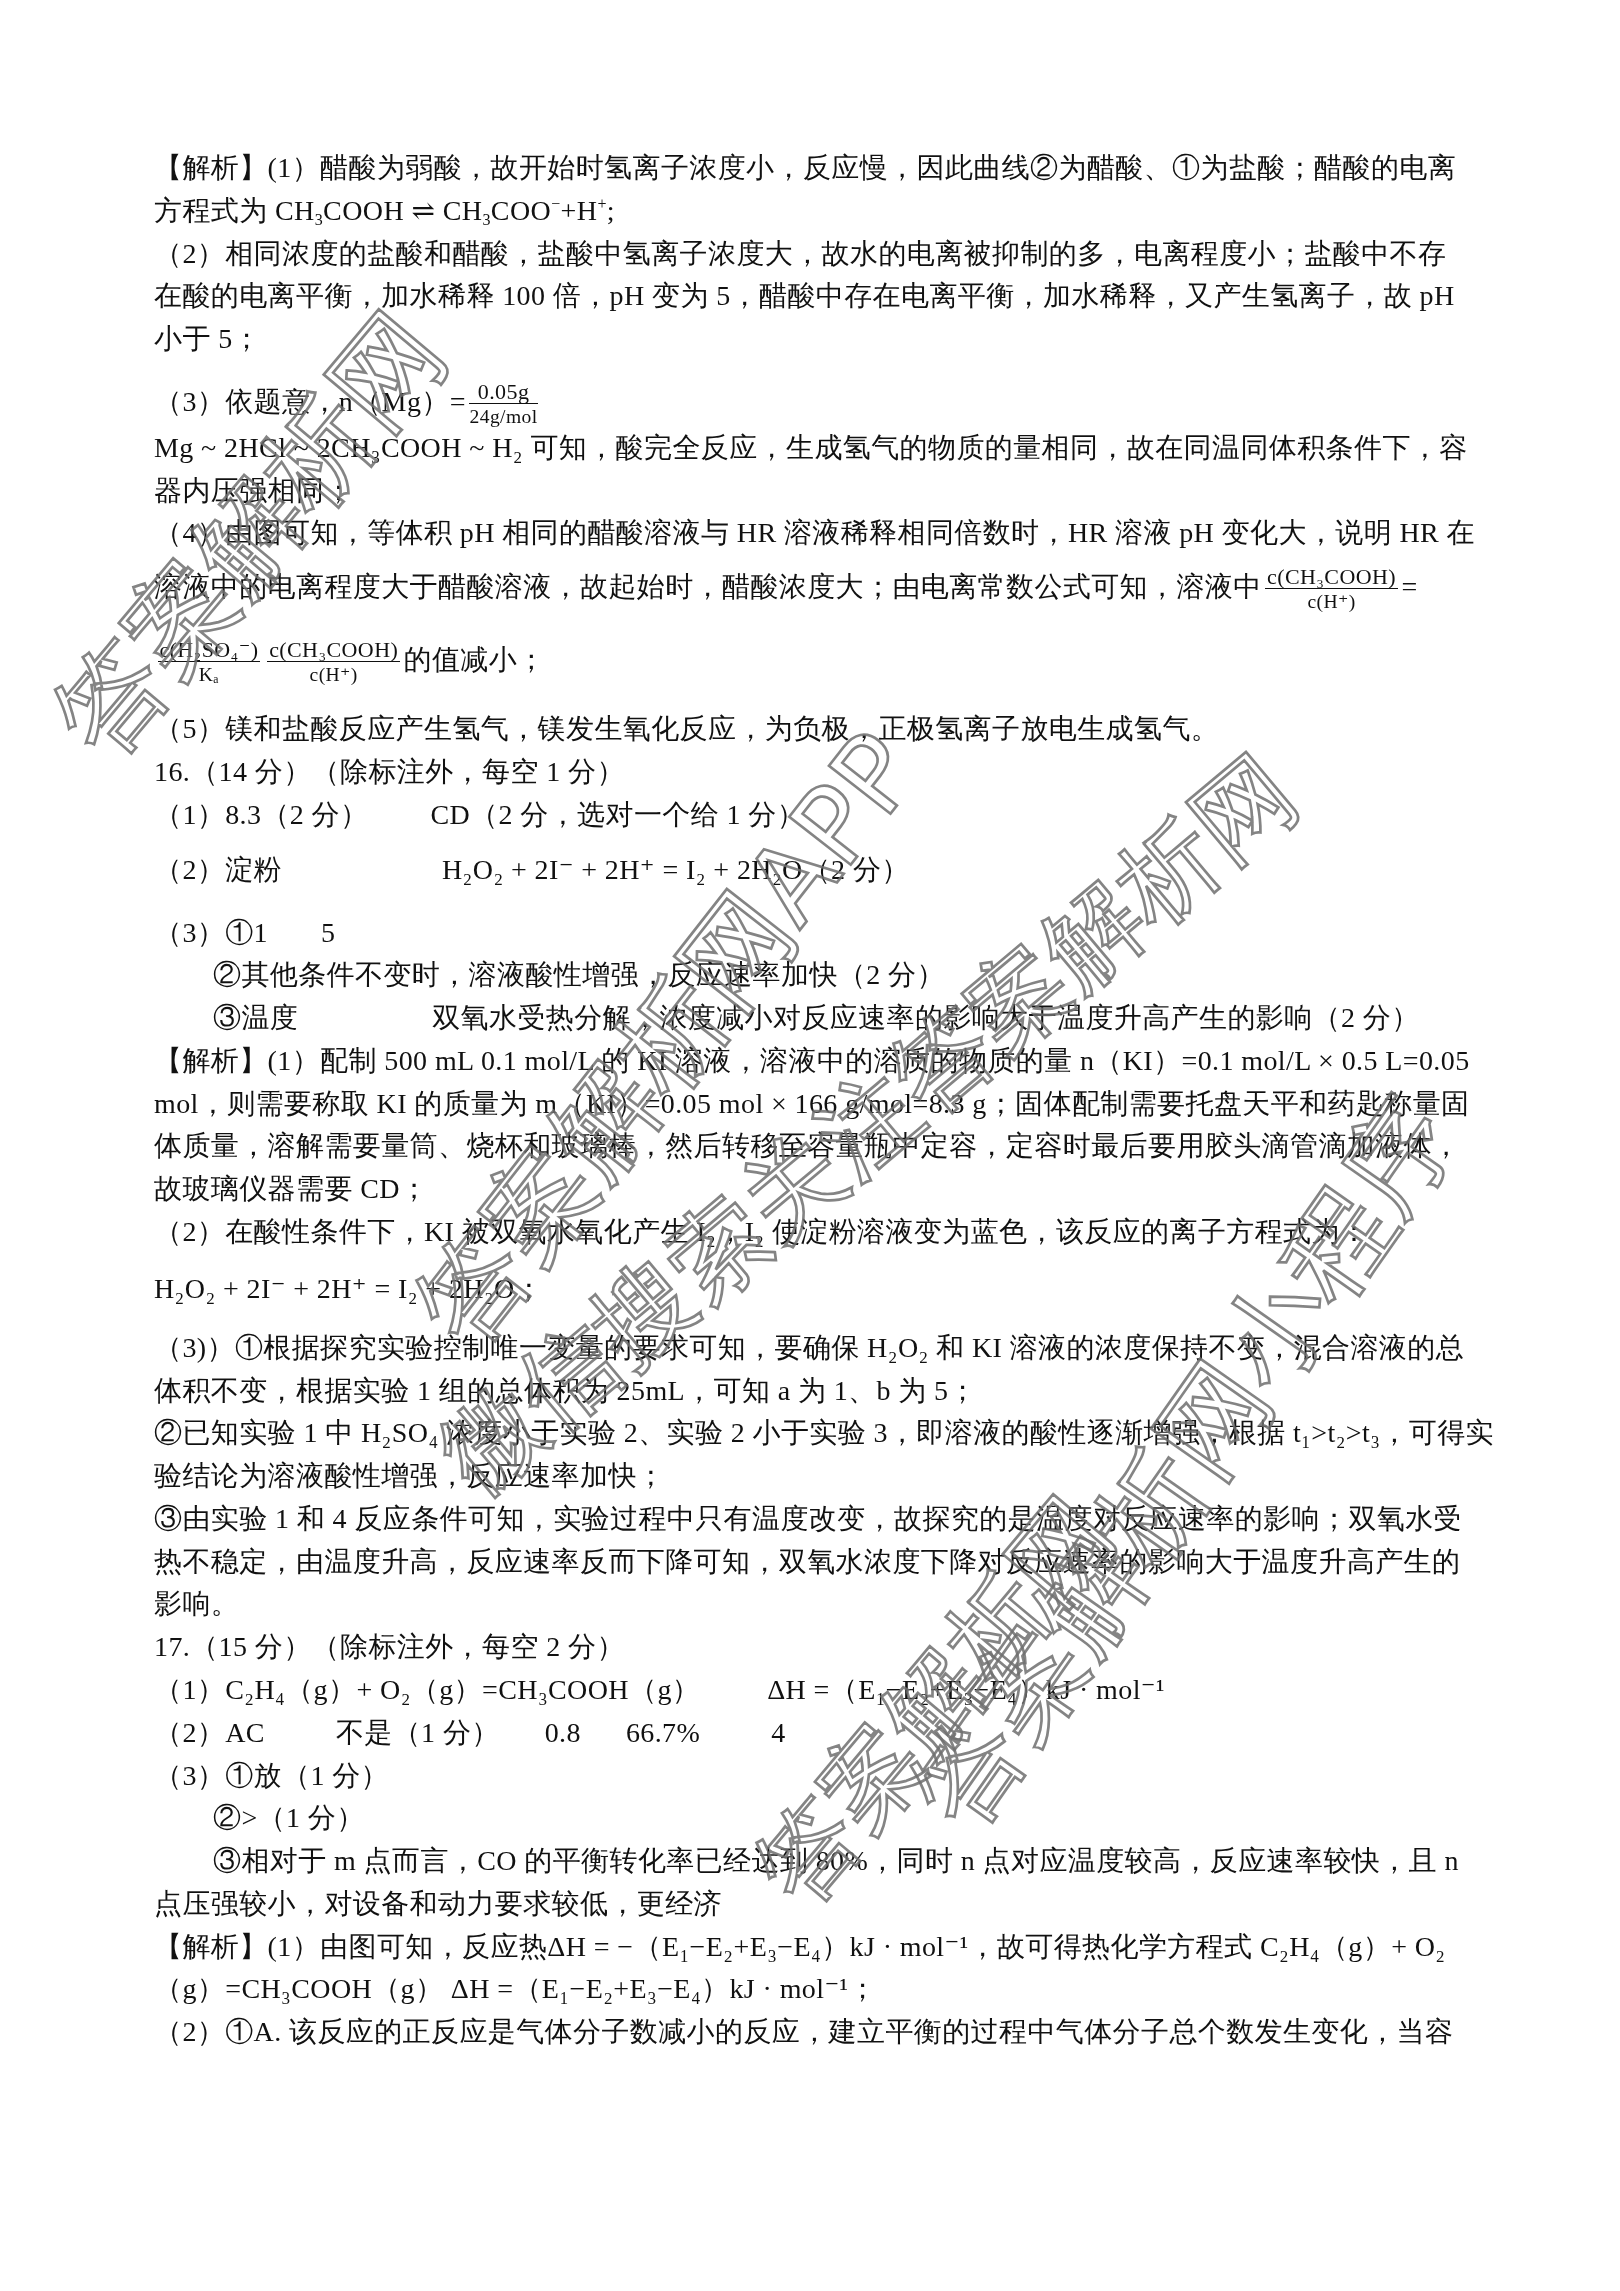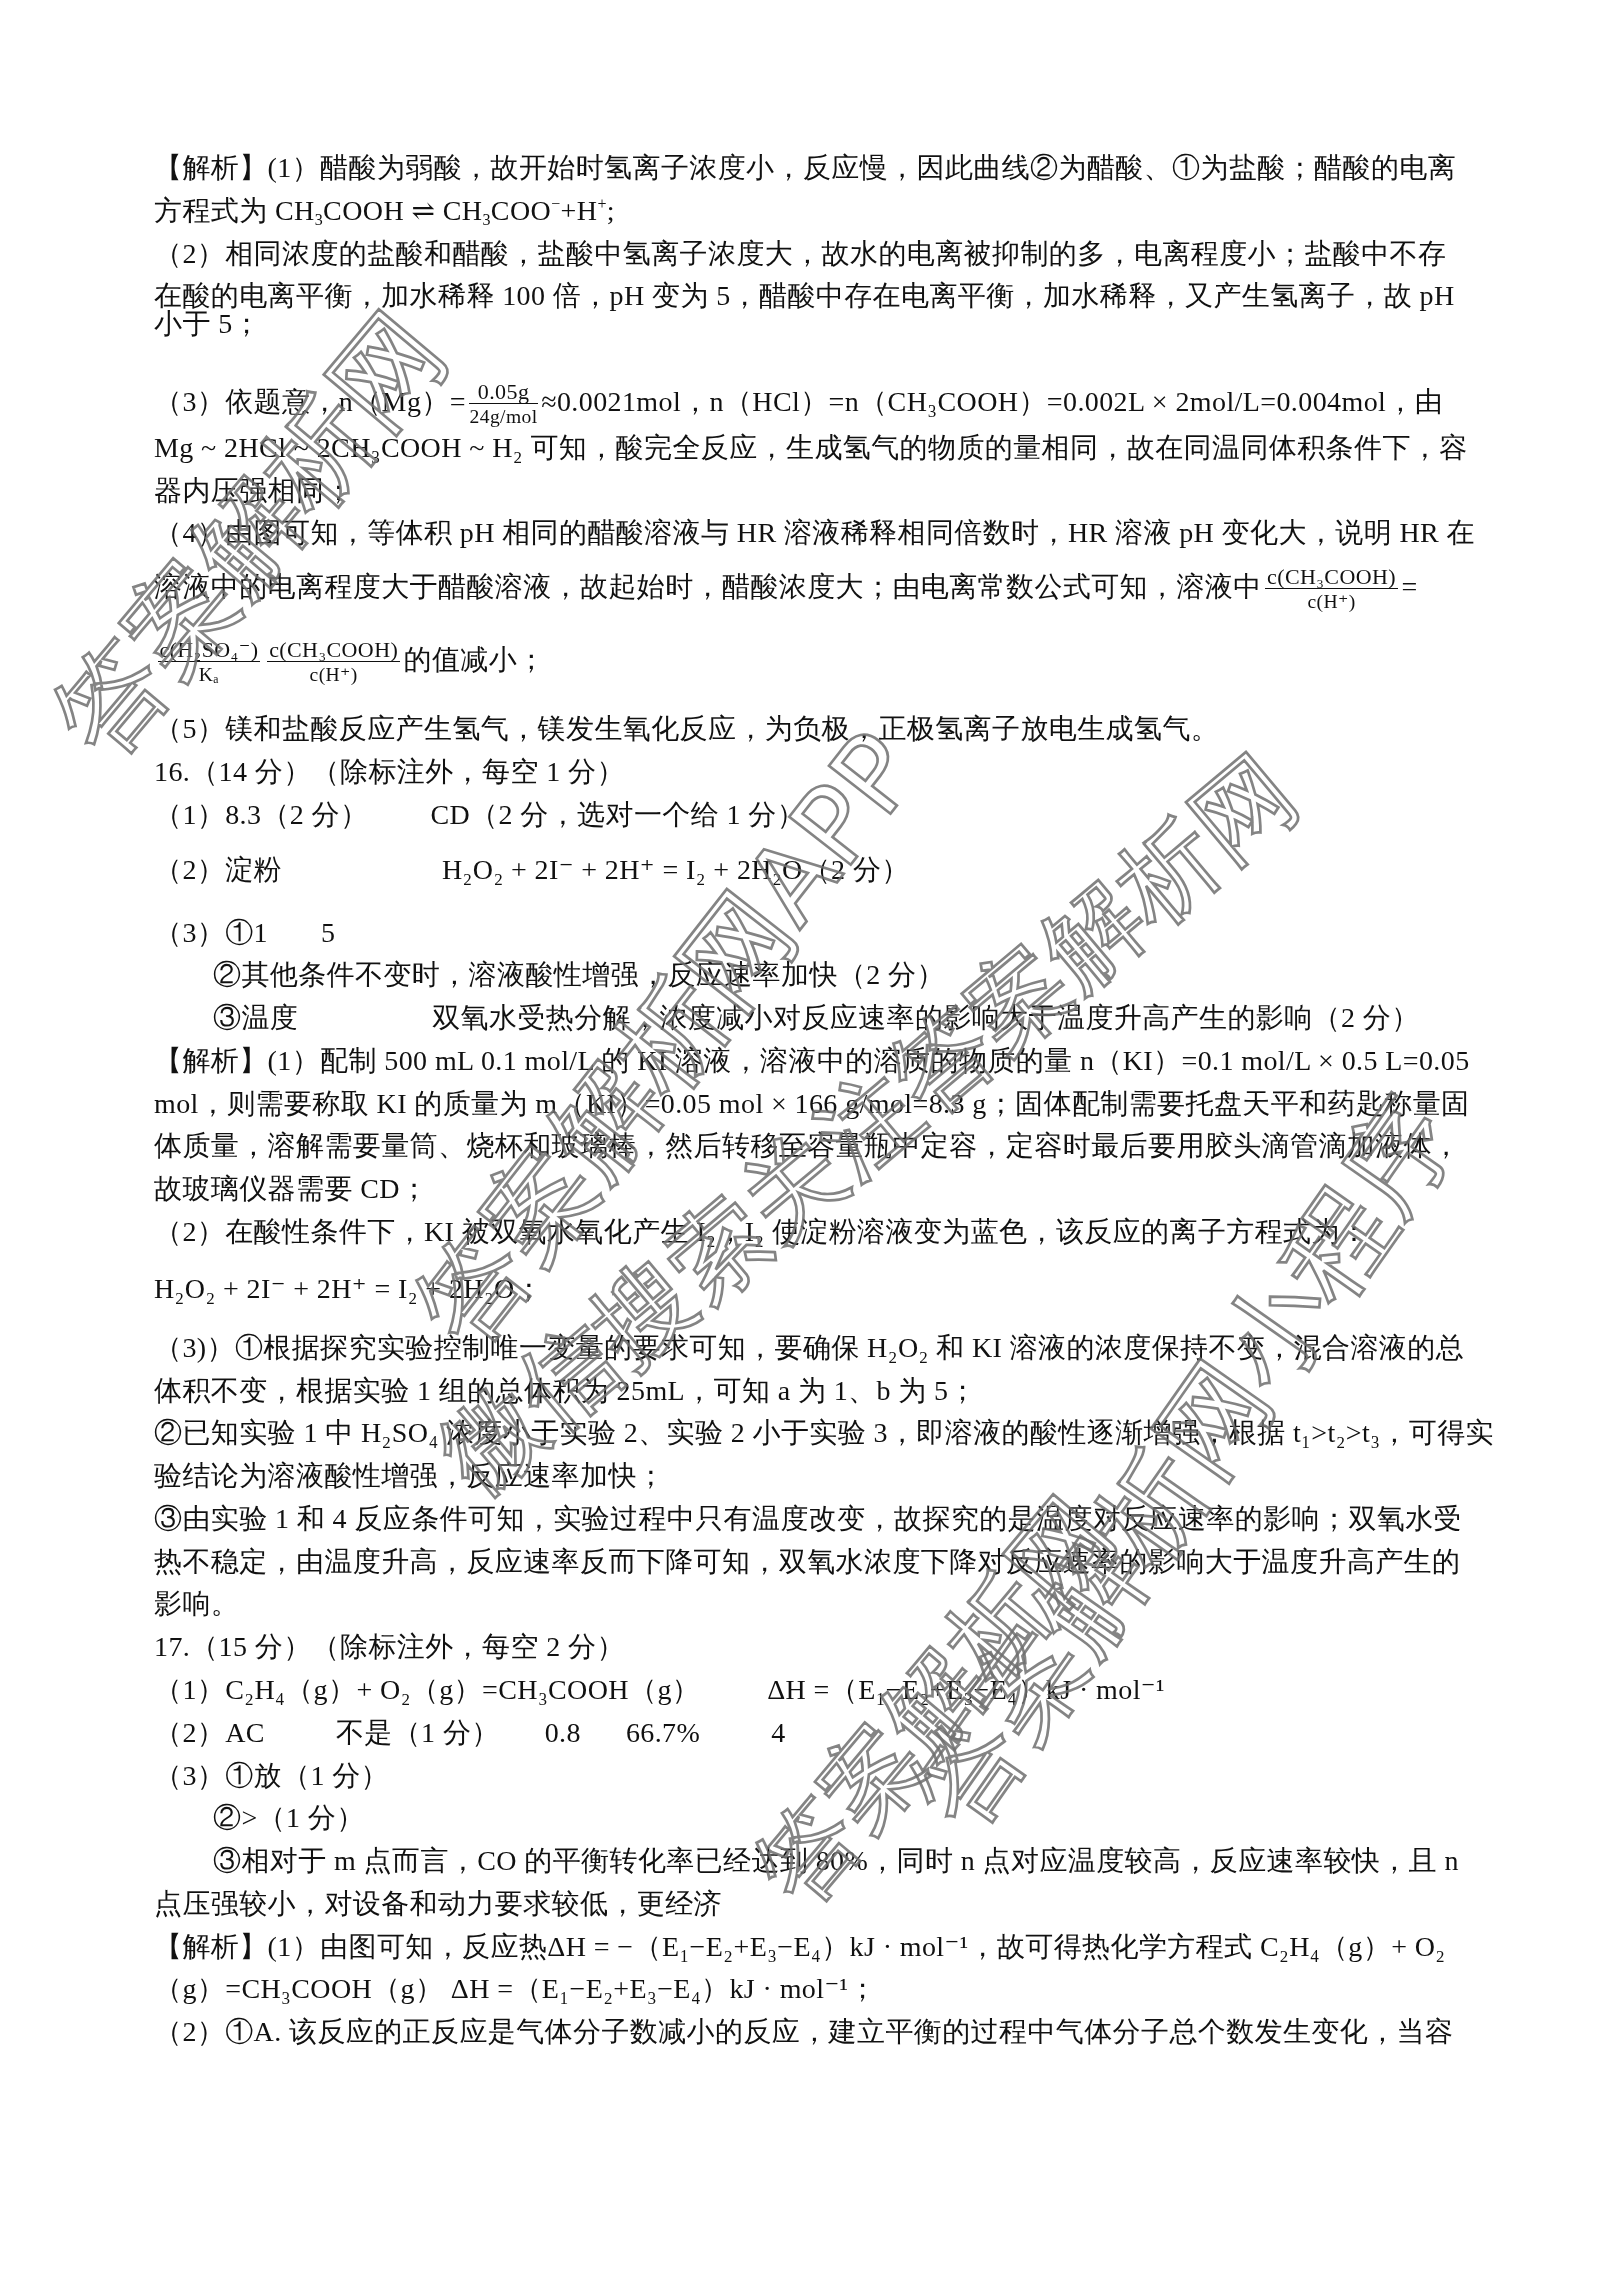--- a/index.html
+++ b/index.html
@@ -26,24 +26,24 @@
 
 <div class="page">
   <div class="content">
 
     <div class="line" style="top:0px">【解析】(1）醋酸为弱酸，故开始时氢离子浓度小，反应慢，因此曲线②为醋酸、①为盐酸；醋酸的电离</div>
     <div class="line" style="top:43px">
       <span>方程式为 CH</span><sub>3</sub><span>COOH ⇌ CH</span><sub>3</sub><span>COO</span><sup>−</sup><span>+H</span><sup>+</sup><span>;</span>
     </div>
     <div class="line" style="top:86px">（2）相同浓度的盐酸和醋酸，盐酸中氢离子浓度大，故水的电离被抑制的多，电离程度小；盐酸中不存</div>
     <div class="line" style="top:128px">在酸的电离平衡，加水稀释 100 倍，pH 变为 5，醋酸中存在电离平衡，加水稀释，又产生氢离子，故 pH</div>
-    <div class="line" style="top:156px">小于 5；</div>
+    <div class="line" style="top:171px">小于 5；</div>
 
     <div class="line" style="top:230px">
-      <span>（3）依题意，n（Mg）=</span><span class="frac"><span class="num">0.05g</span><span class="den">24g/mol</span></span><span>≈0.0021mol，n（HCl）=n（CH₃COOH）=0.002L × 2mol/L=0.004mol，由</span>
+      <span>（3）依题意，n（Mg）=</span><span class="frac"><span class="num">0.05g</span><span class="den">24g/mol</span></span>
     </div>
     <div class="line" style="top:280px">Mg ~ 2HCl ~ 2CH₃COOH ~ H₂ 可知，酸完全反应，生成氢气的物质的量相同，故在同温同体积条件下，容</div>
     <div class="line" style="top:323px">器内压强相同；</div>
     <div class="line" style="top:365px">（4）由图可知，等体积 pH 相同的醋酸溶液与 HR 溶液稀释相同倍数时，HR 溶液 pH 变化大，说明 HR 在</div>
     <div class="line" style="top:415px">
       <span>溶液中的电离程度大于醋酸溶液，故起始时，醋酸浓度大；由电离常数公式可知，溶液中</span><span class="frac"><span class="num">c(CH₃COOH)</span><span class="den">c(H⁺)</span></span><span>=</span>
     </div>
     <div class="line" style="top:488px">
       <span class="frac"><span class="num">c(H₂SO₄⁻)</span><span class="den">Kₐ</span></span><span class="frac"><span class="num">c(CH₃COOH)</span><span class="den">c(H⁺)</span></span><span>的值减小；</span>
     </div>

